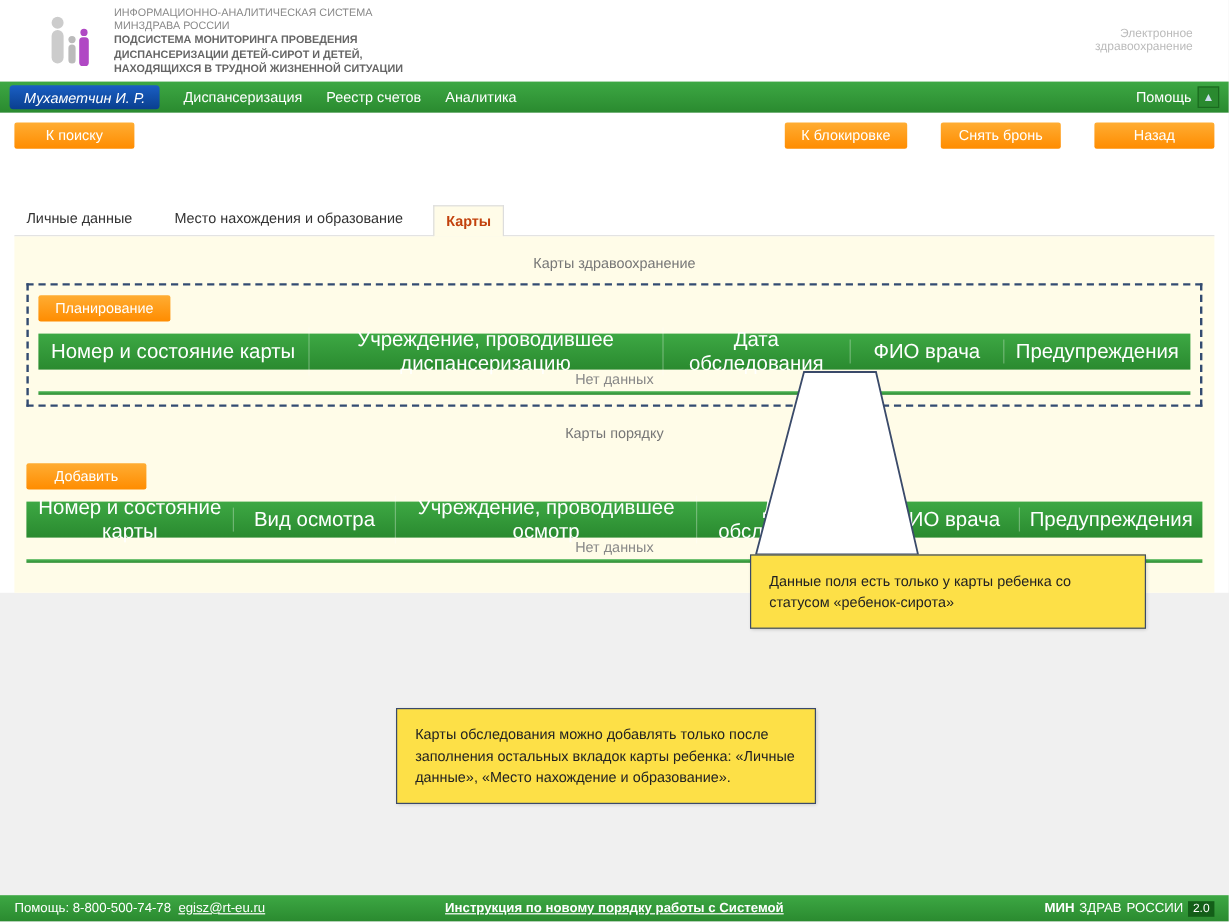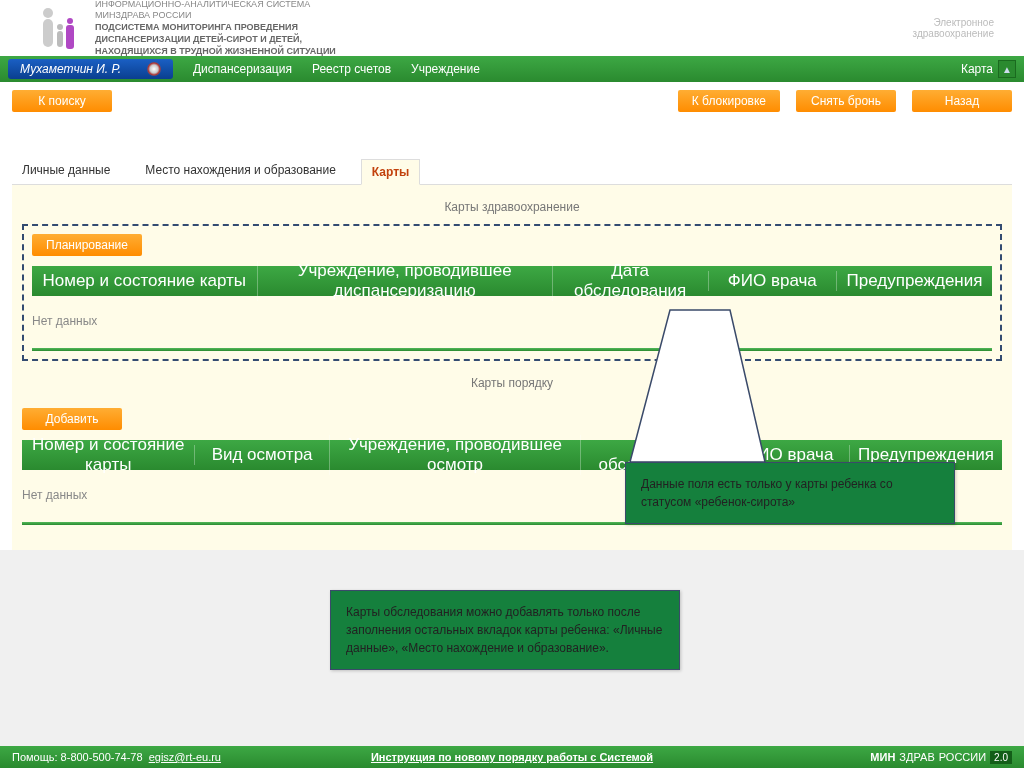--- a/index.html
+++ b/index.html
@@ -1,46 +1,46 @@
 <!DOCTYPE html>
 <html><head>
 <meta charset="utf-8">
 <style>
 * { margin: 0; padding: 0; box-sizing: border-box; }
 body { font-family: Arial, sans-serif; font-size: 12px; background: #f0f0f0; color: #333; width: 1024px; height: 768px; overflow: hidden; position: relative; }
-.header-logo { display: flex; align-items: center; padding: 10px 30px; background: #fff; height: 56px; }
+.header-logo { display: flex; align-items: center; padding: 10px 30px; background: #fff; height: 68px; }
 .logo-icon { width: 50px; height: 50px; margin-right: 15px; position: relative; }
 .logo-text { font-size: 9px; color: #888; line-height: 1.3; text-transform: uppercase; }
 .logo-text .bold { font-weight: bold; color: #666; }
 .logo-right { margin-left: auto; font-size: 10px; color: #bbb; text-align: right; }
 .top-menu { background: linear-gradient(#3da844, #2a8a2f); height: 26px; display: flex; align-items: center; padding: 0 8px; color: #fff; font-size: 12px; }
-.user-badge { background: linear-gradient(#1a5fc4, #0a3f8f); color: #fff; padding: 4px 12px; border-radius: 3px; margin-right: 10px; display: flex; align-items: center; gap: 26px; height: 20px; font-style: italic; }
+.user-badge { background: linear-gradient(#1a5fc4, #0a3f8f); color: #fff; padding: 4px 12px; border-radius: 3px; margin-right: 10px; display: flex; align-items: center; gap: 4px; height: 20px; font-style: italic; flex-direction: column; }
 .user-badge .icon { width: 14px; height: 14px; background: radial-gradient(#fff, #ccc 40%, #a33 60%, #36a 80%); border-radius: 50%; }
 .menu-item { margin: 0 10px; cursor: pointer; }
 .help-item { margin-left: auto; margin-right: 5px; cursor: pointer; }
 .collapse-btn { background: #2a8a2f; border: 1px solid #1a6a1f; width: 18px; height: 18px; display: flex; align-items: center; justify-content: center; cursor: pointer; color: #cde; font-size: 10px; }
 .content { background: #fff; padding: 8px 12px 0; }
 .page-title-row { display: flex; align-items: baseline; gap: 20px; margin-bottom: 5px; }
 .page-title { font-size: 15px; color: #555; }
 .patient-name { font-size: 12px; font-weight: bold; color: #222; text-transform: uppercase; }
-.action-row { display: flex; gap: 16px; margin-bottom: 8px; }
+.action-row { display: flex; gap: 28px; margin-bottom: 8px; }
 .btn-orange { background: linear-gradient(#ffad33, #ff8c00); color: #fff; border: none; padding: 4px 14px; font-size: 12px; cursor: pointer; border-radius: 2px; min-width: 100px; text-align: center; height: 22px; }
 .spacer { flex: 1; }
 .tabs { display: flex; gap: 15px; border-bottom: 1px solid #ddd; margin-bottom: 0; }
 .tab { padding: 5px 10px; cursor: pointer; color: #333; font-size: 12px; margin-top: 38px; }
 .tab.active { color: #c2410c; border: 1px solid #ddd; border-bottom: 1px solid #fffce8; background: #fffce8; position: relative; top: 1px; font-weight: bold; }
 .tab-body { background: #fffce8; padding: 10px 0 15px; }
 .section-title { text-align: center; color: #777; font-size: 12px; padding: 5px 0 10px; }
 .dashed-box { border: 2px dashed #334b71; margin: 0 10px 10px; padding: 8px; position: relative; }
 .table-hdr { background: linear-gradient(#3da844, #2a8a2f); display: flex; color: #fff; font-size: 17px; height: 30px; align-items: center; }
 .th { padding: 0 8px; text-align: center; flex: 1; }
 .th.sep { border-left: 1px solid rgba(255,255,255,0.3); }
-.no-data { text-align: left; color: #888; padding: 18px 0; font-size: 12px; }
+.no-data { text-align: center; color: #888; padding: 1px 0; font-size: 12px; }
 .green-line { height: 3px; background: linear-gradient(#52b85a, #2a8a2f); margin: 2px 0 0; }
-.callout { position: absolute; background: #15803d; border: 1px solid #3a4a6a; padding: 12px 15px; font-size: 12px; color: #222; line-height: 1.5; box-shadow: 1px 1px 3px rgba(0,0,0,0.2); }
+.callout { position: absolute; background: #fde047; border: 1px solid #3a4a6a; padding: 12px 15px; font-size: 12px; color: #222; line-height: 1.5; box-shadow: 1px 1px 3px rgba(0,0,0,0.2); }
 .callout1 { top: 462px; left: 625px; width: 330px; }
 .callout2 { top: 590px; left: 330px; width: 350px; }
 .footer { position: absolute; bottom: 0; left: 0; right: 0; background: linear-gradient(#3da844, #2a8a2f); height: 22px; display: flex; align-items: center; color: #fff; font-size: 11px; padding: 0 12px; }
 .footer a { color: #fff; text-decoration: underline; }
 .footer .ctr { position: absolute; left: 0; right: 0; text-align: center; font-weight: bold; text-decoration: underline; }
 .footer .rgt { margin-left: auto; display: flex; align-items: center; gap: 4px; }
 .ver { background: #135e18; padding: 1px 4px; font-size: 10px; }
 .section-block { margin: 0 10px 10px; padding: 8px 0 0; }
 </style>
 </head>
@@ -70,22 +70,22 @@
   </div>
 </div>
 
 <div class="top-menu">
   <div class="user-badge">
     <span>Мухаметчин И. Р.</span>
     <span class="icon"></span>
   </div>
   <span class="menu-item">Диспансеризация</span>
   <span class="menu-item">Реестр счетов</span>
-  <span class="menu-item">Учреждение</span>
-  <span class="help-item">Карта</span>
+  <span class="menu-item">Аналитика</span>
+  <span class="help-item">Помощь</span>
   <span class="collapse-btn">▲</span>
 </div>
 
 <div class="content">
   <div class="action-row">
     <button class="btn-orange">К поиску</button>
     <div class="spacer"></div>
     <button class="btn-orange">К блокировке</button>
     <button class="btn-orange">Снять бронь</button>
     <button class="btn-orange">Назад</button>

